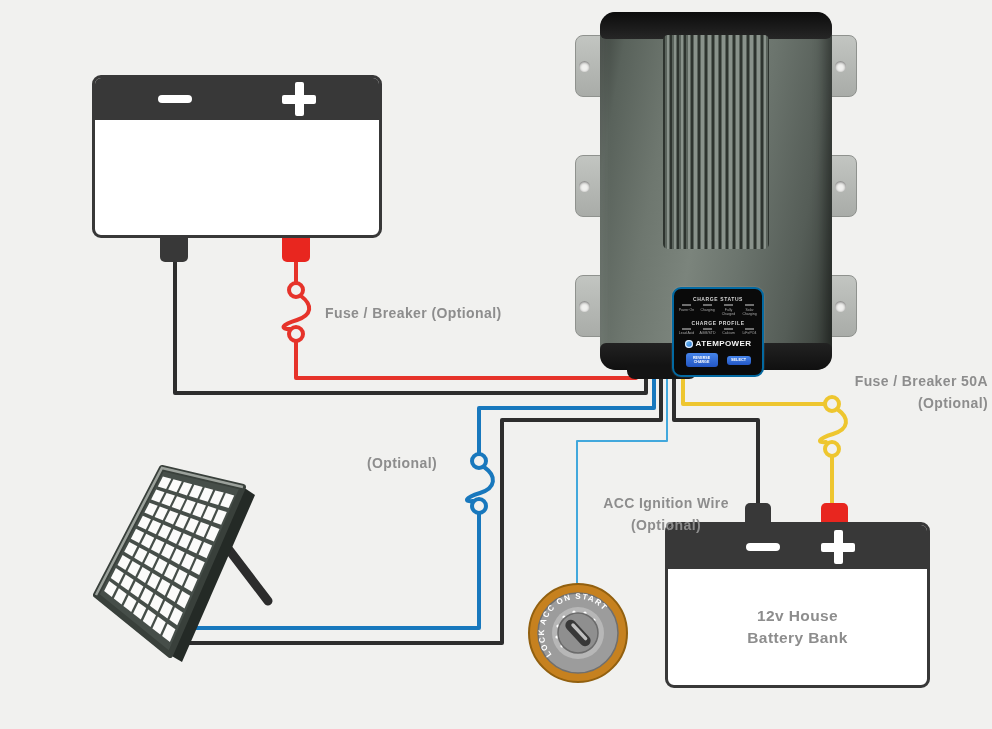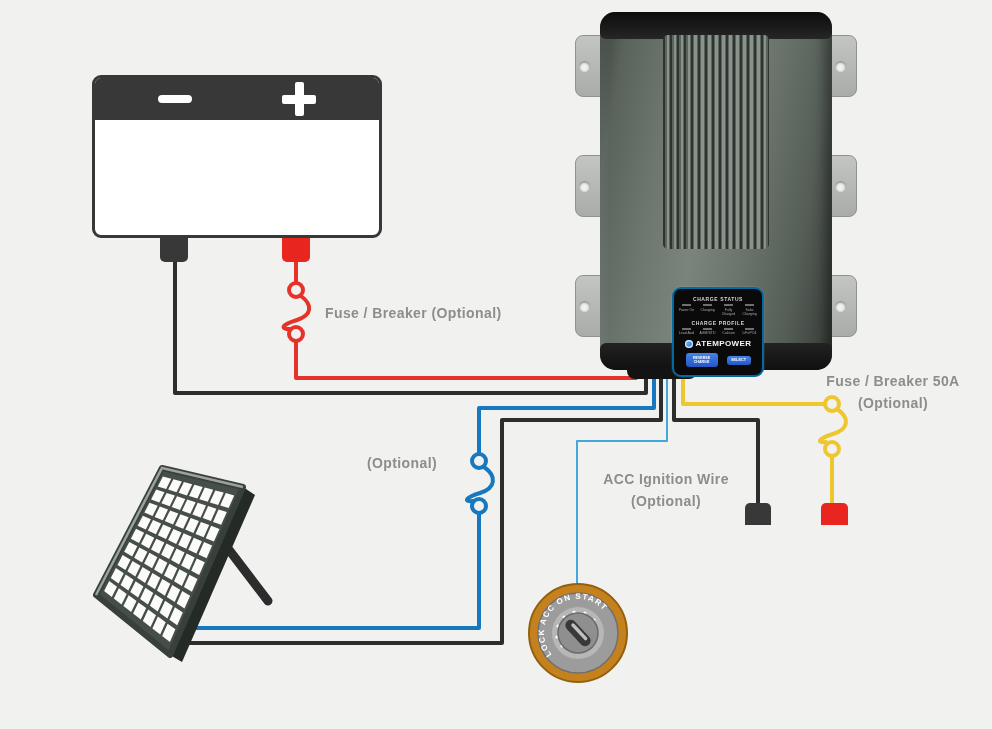--- a/index.html
+++ b/index.html
@@ -191,20 +191,33 @@
       <div class="minus-bar" style="left:63px;top:17px;"></div>
       <div class="plus-shape" style="left:187px;top:4px;">
           <i class="plus-h"></i>
           <i class="plus-v"></i>
         </div>
     </div>
   </div>
 
   <div class="term" style="left:745px;top:503px;width:26px;height:22px;background:#383838;border-radius:5px 5px 0 0;"></div>
   <div class="term" style="left:821px;top:503px;width:27px;height:22px;background:#e8261f;border-radius:5px 5px 0 0;"></div>
+  <div class="battery" style="left:665px;top:522px;width:265px;height:166px;">
+    <div class="bat-dark" style="height:44px;">
+      <div class="minus-bar" style="left:78px;top:18px;"></div>
+      <div class="plus-shape" style="left:153px;top:5px;">
+          <i class="plus-h"></i>
+          <i class="plus-v"></i>
+        </div>
+    </div>
+    <div class="bat-text">
+      <div>12v House</div>
+      <div>Battery Bank</div>
+    </div>
+  </div>
 
   <div id="charger">
     <div class="tab left" style="top:27px;">
         <div class="hole" style="left:2.5px;top:24.5px;"></div>
       </div>
     <div class="tab left" style="top:147px;">
         <div class="hole" style="left:2.5px;top:24.5px;"></div>
       </div>
     <div class="tab left" style="top:267px;">
         <div class="hole" style="left:2.5px;top:24.5px;"></div>
@@ -272,24 +285,24 @@
       </div>
     </div>
   </div>
 
   <div class="lbl" style="left:325px;top:302px;">
     <div>Fuse / Breaker (Optional)</div>
   </div>
   <div class="lbl center" style="left:322px;top:452px;width:160px;">
     <div>(Optional)</div>
   </div>
-  <div class="lbl center" style="left:585px;top:468px;width:162px;">
+  <div class="lbl center" style="left:585px;top:492px;width:162px;">
     <div>ACC Ignition Wire</div>
     <div>(Optional)</div>
   </div>
-  <div class="lbl center" style="left:798px;top:370px;width:190px;">
+  <div class="lbl center" style="left:798px;top:370px;width:190px;text-align:right;">
     <div>Fuse / Breaker 50A</div>
     <div>(Optional)</div>
   </div>
   <div class="lbl center" style="left:170px;top:671px;width:210px;">
   </div>
 
 </div>
 
 </body></html>

